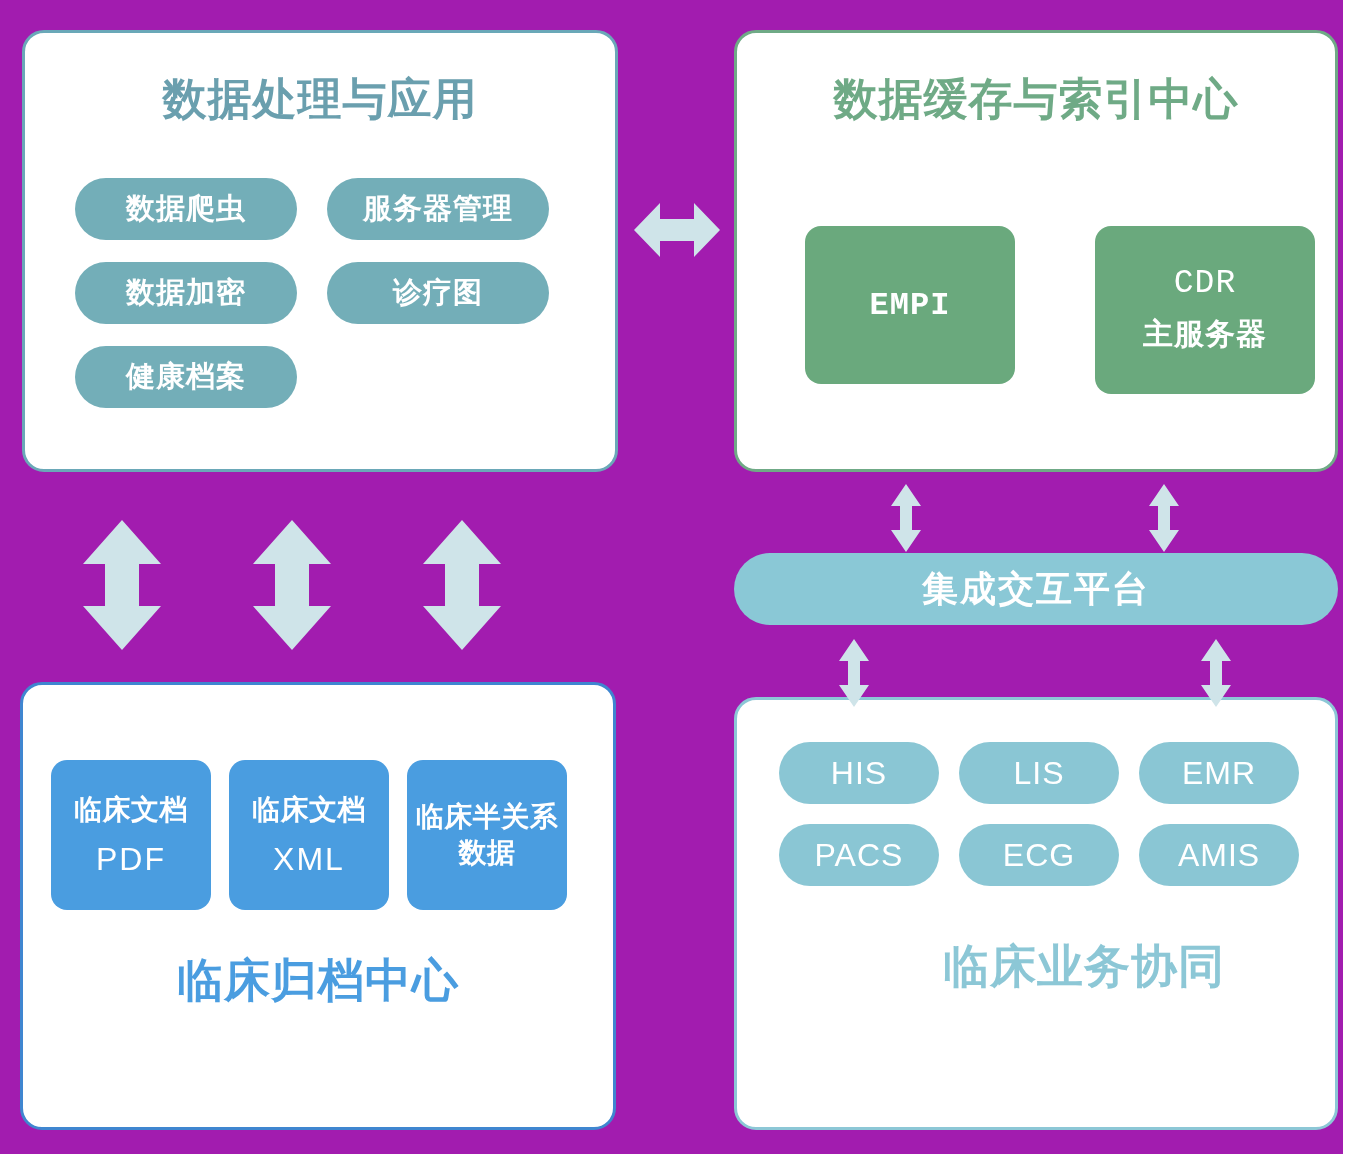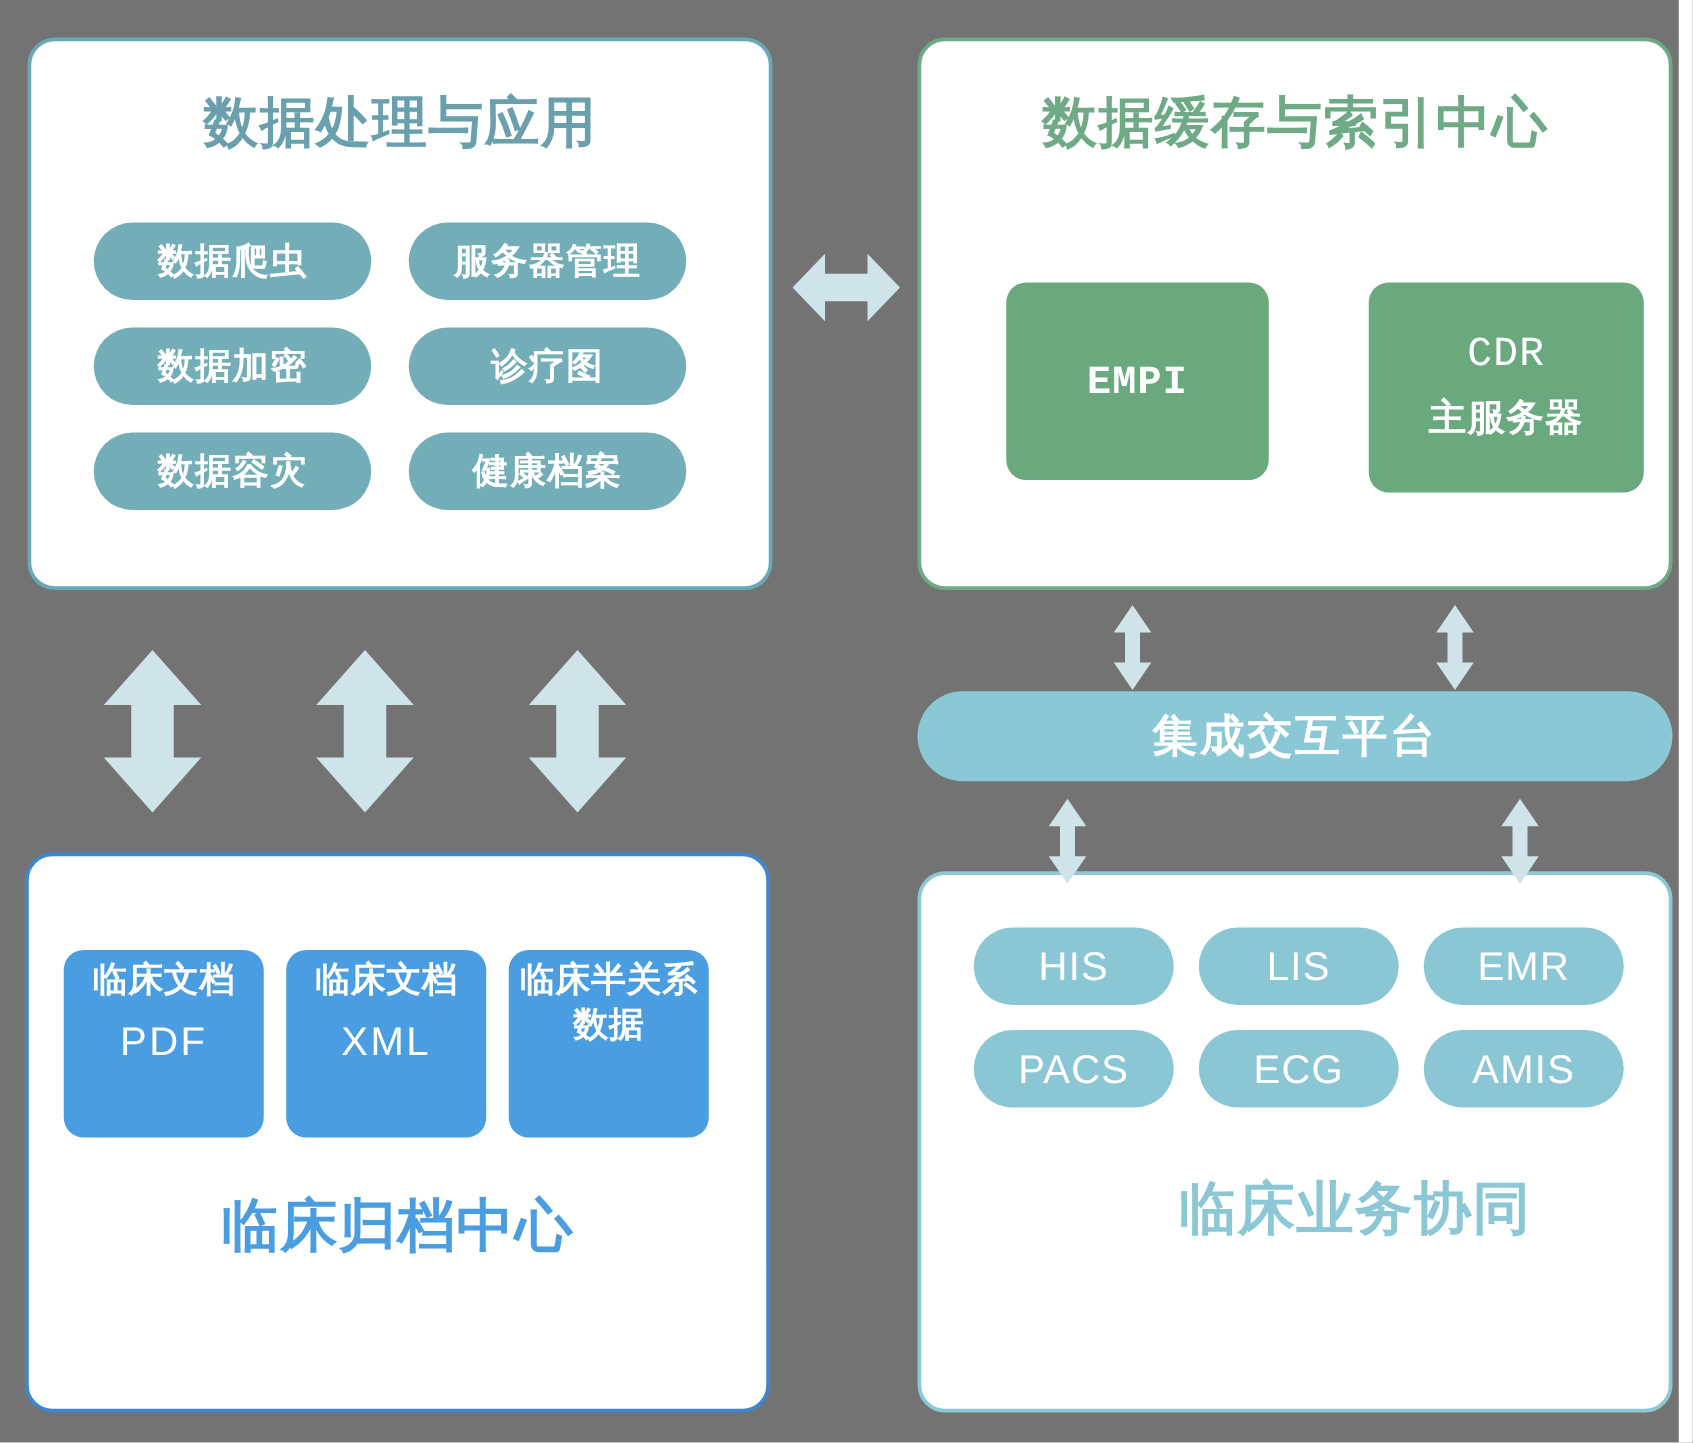--- a/index.html
+++ b/index.html
@@ -8,21 +8,21 @@
     background: #ffffff;
   }
   body {
     font-family: "Liberation Sans", "DejaVu Sans", sans-serif;
   }
   #canvas {
     position: relative;
     width: 1343px;
     height: 1154px;
     overflow: hidden;
-    background: #737373;
+    background: #a21caf;
   }
 
   
   .panel {
     position: absolute;
     box-sizing: border-box;
     background: #ffffff;
     border-radius: 22px;
   }
   .panel-tl { left: 22px;  top: 30px;   width: 596px; height: 442px;
@@ -109,20 +109,21 @@
   }
   .doc-card {
     width: 160px;
     height: 150px;
     border-radius: 16px;
     background: #4a9de0;
     color: #ffffff;
     display: flex;
     flex-direction: column;
     align-items: center;
+    justify-content: center;
     text-align: center;
     box-sizing: border-box;
     padding: 6px;
   }
   .doc-cjk { font-size: 28px; font-weight: 700; letter-spacing: 0.5px; line-height: 1.25; }
   .doc-ext { font-size: 32px; font-weight: 300; color: #ffffff; margin-top: 14px; letter-spacing: 2px; }
   .doc-card.two-line .doc-cjk { line-height: 1.3; }
 
   
   .sys-grid {
@@ -189,21 +190,20 @@
 <div id="canvas">
 
   <div class="panel panel-tl">
     <div class="panel-title title-tl">数据处理与应用</div>
 
     <div class="pill-grid-tl">
       <div class="pill-teal">数据爬虫</div>
       <div class="pill-teal">服务器管理</div>
       <div class="pill-teal">数据加密</div>
       <div class="pill-teal">诊疗图</div>
-      <div class="pill-teal">数据容灾</div>
       <div class="pill-teal">健康档案</div>
     </div>
   </div>
 
   <div class="panel panel-tr">
     <div class="panel-title title-tr">数据缓存与索引中心</div>
 
     <div class="green-row">
       <div class="green-box green-empi">
         <div class="green-line-latin-bold">EMPI</div>

